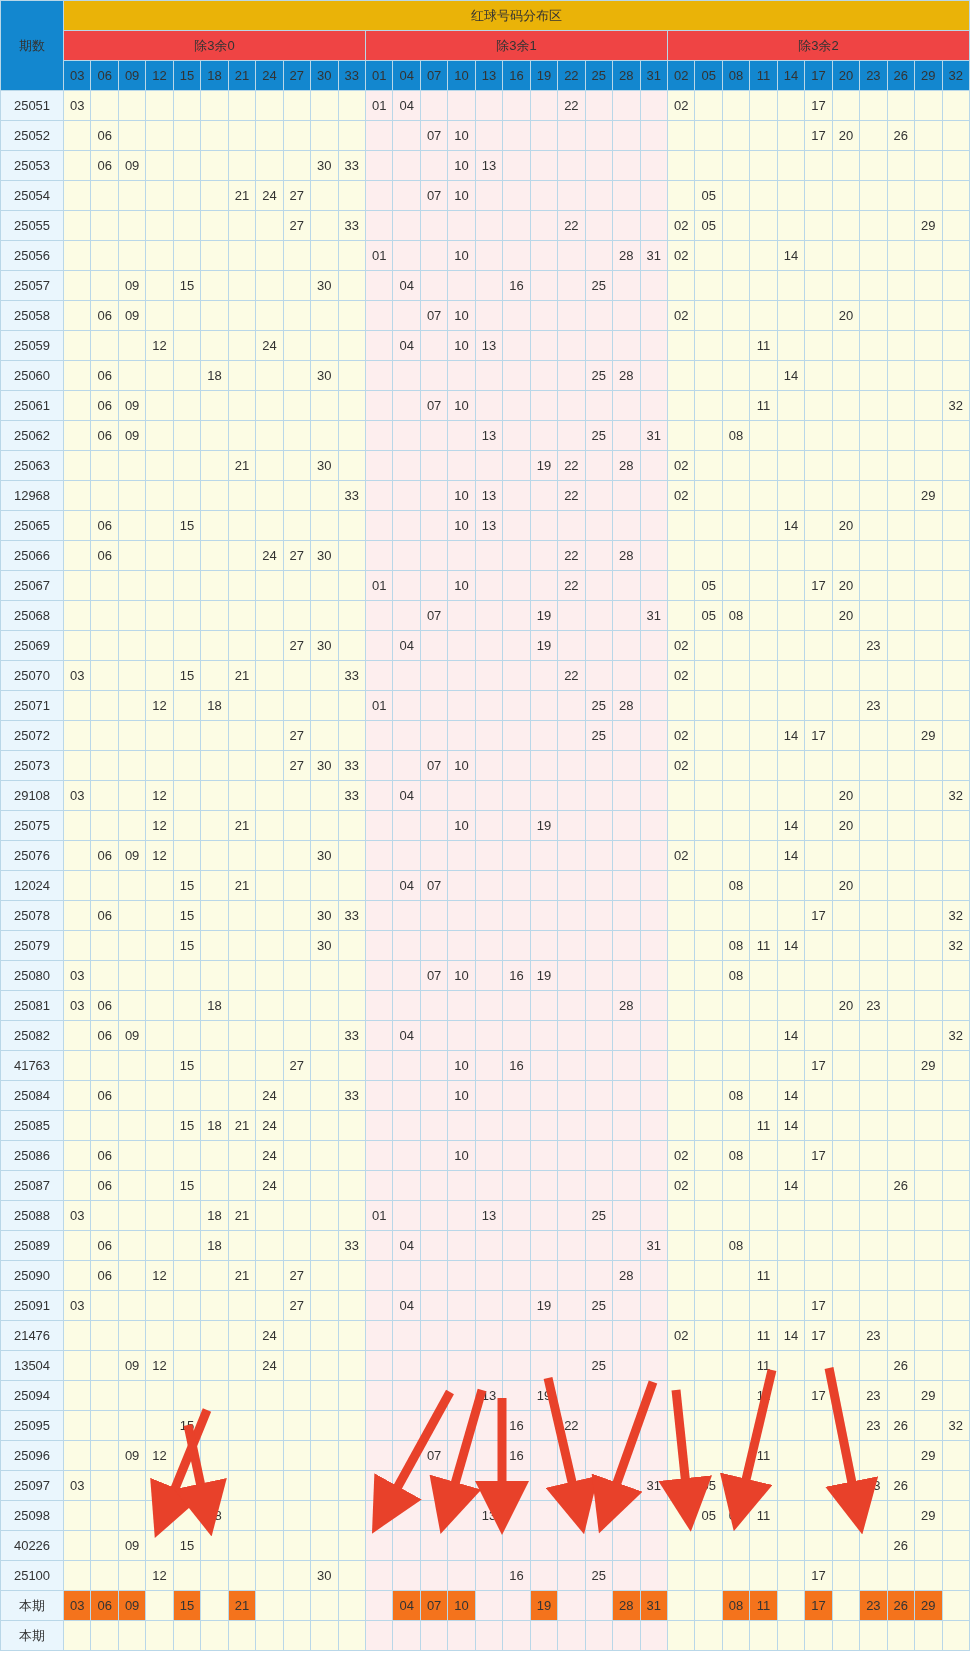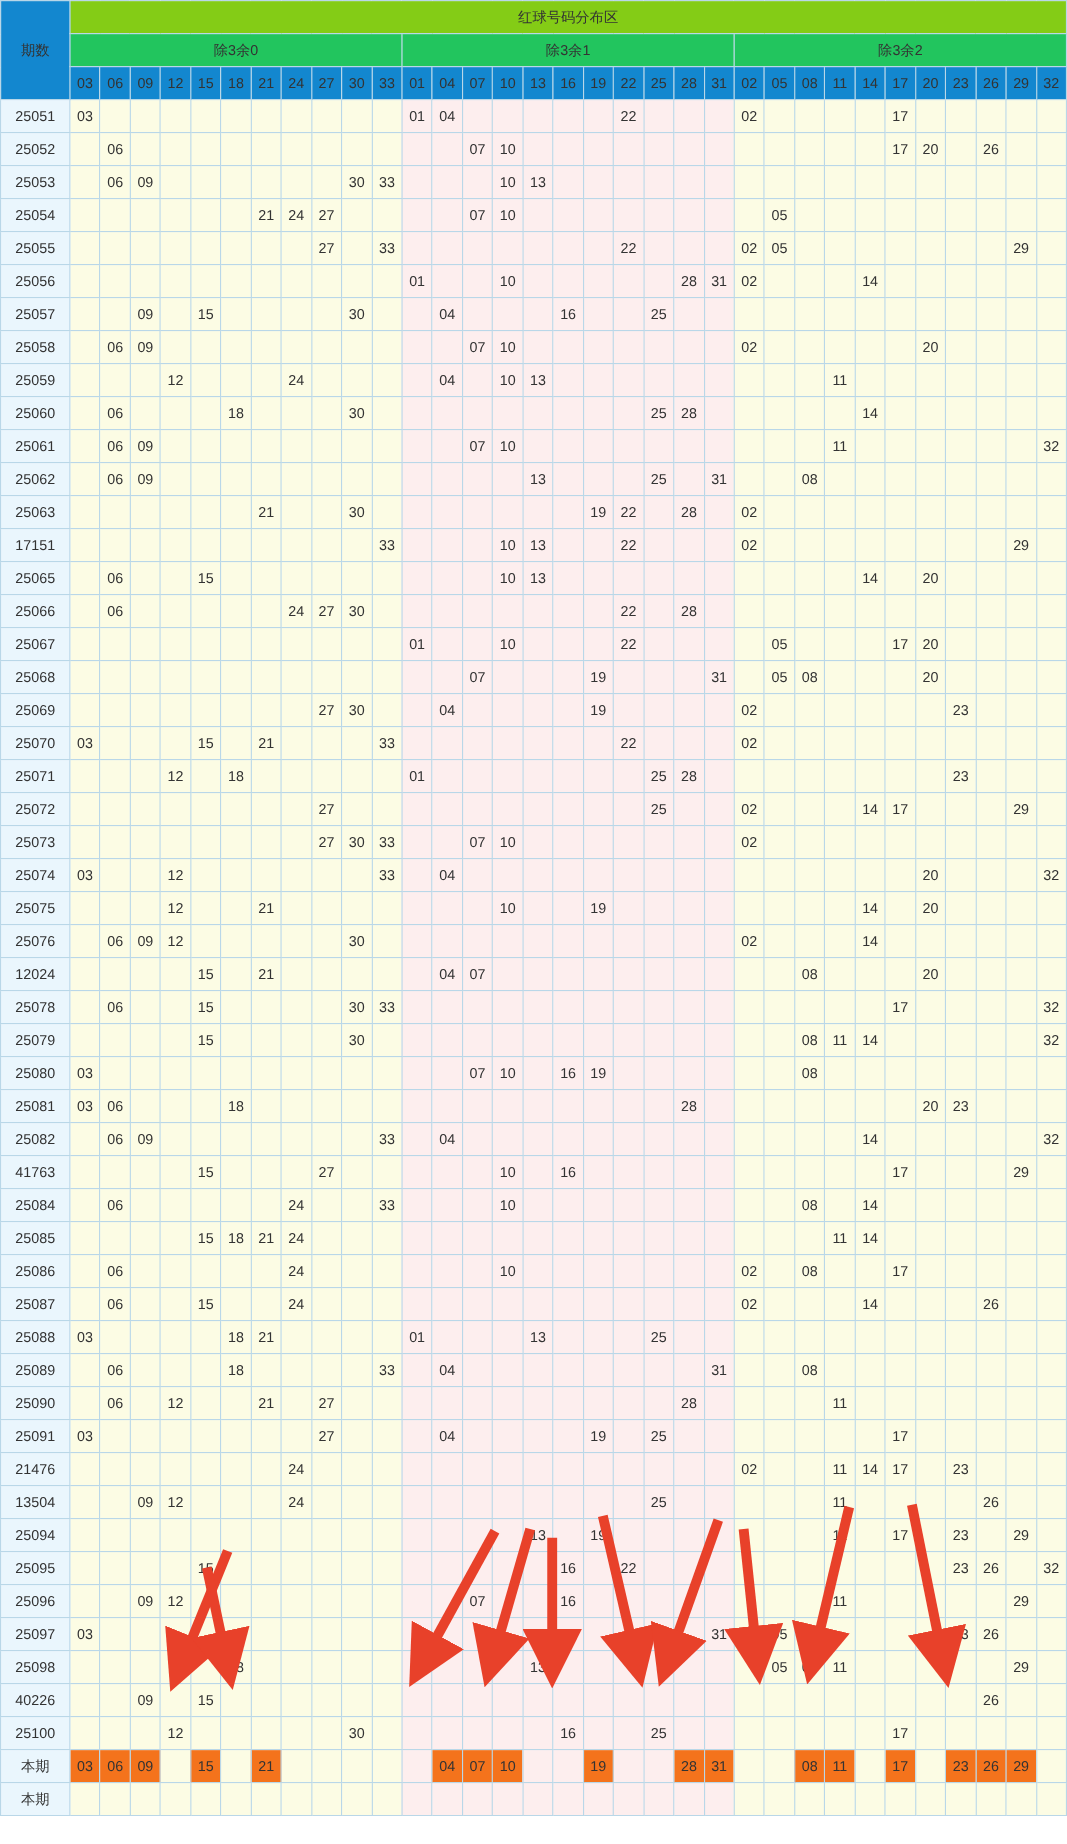--- a/index.html
+++ b/index.html
@@ -1,20 +1,20 @@
 <!DOCTYPE html>
 <html><head>
 <meta charset="utf-8">
 <style>
   html,body{margin:0;padding:0;background:#fff;font-family:"Liberation Sans","DejaVu Sans",sans-serif;}
   #wrap{width:970px;position:relative;}
   table.grid{border-collapse:collapse;width:970px;table-layout:fixed;}
   table.grid td,table.grid th{border:1px solid #b9d7e8;font-size:13px;text-align:center;padding:0;height:29px;color:#333;font-weight:normal;}
-  .hdr-title{background:#84cc16;color:#fff;font-size:15px;height:26px;border:1px solid #1387cf;}
-  .hdr-group{background:#22c55e;color:#fff;font-size:14px;height:27px;border:1px solid #2f96d8;}
+  .hdr-title{background:#eab308;color:#fff;font-size:15px;height:26px;border:1px solid #1387cf;}
+  .hdr-group{background:#ef4444;color:#fff;font-size:14px;height:27px;border:1px solid #2f96d8;}
   .hdr-num{background:#1387cf;color:#fff;font-size:12px;height:24px;border:1px solid #2f96d8;}
   .col-period{width:62px;background:#eaf6fd;color:#333;font-size:13px;}
   .c0{background:#fcfce4;}
   .c1{background:#fdeeee;}
   .c2{background:#fcfce4;}
   .vrow td{height:29px;}
   .period-head{background:#1387cf;color:#fff;font-size:14px;width:62px;border:1px solid #1387cf;}
   .cur-label{background:#eaf6fd;font-size:13px;}
   .hit{background:#f4731c;color:#fff;font-weight:bold;font-size:13px;}
   .arrows{position:absolute;left:0;top:0;pointer-events:none;}
@@ -535,21 +535,21 @@
           <td class="c2"></td>
           <td class="c2"></td>
           <td class="c2"></td>
           <td class="c2"></td>
           <td class="c2"></td>
           <td class="c2"></td>
           <td class="c2"></td>
           <td class="c2"></td>
         </tr>
         <tr class="vrow">
-          <td class="col-period">17151</td>
+          <td class="col-period">12968</td>
           <td class="c0"></td>
           <td class="c0"></td>
           <td class="c0"></td>
           <td class="c0"></td>
           <td class="c0"></td>
           <td class="c0"></td>
           <td class="c0"></td>
           <td class="c0"></td>
           <td class="c0"></td>
           <td class="c0"></td>
@@ -895,21 +895,21 @@
           <td class="c2"></td>
           <td class="c2"></td>
           <td class="c2"></td>
           <td class="c2"></td>
           <td class="c2"></td>
           <td class="c2"></td>
           <td class="c2"></td>
           <td class="c2"></td>
         </tr>
         <tr class="vrow">
-          <td class="col-period">25074</td>
+          <td class="col-period">29108</td>
           <td class="c0">03</td>
           <td class="c0"></td>
           <td class="c0"></td>
           <td class="c0">12</td>
           <td class="c0"></td>
           <td class="c0"></td>
           <td class="c0"></td>
           <td class="c0"></td>
           <td class="c0"></td>
           <td class="c0"></td>

